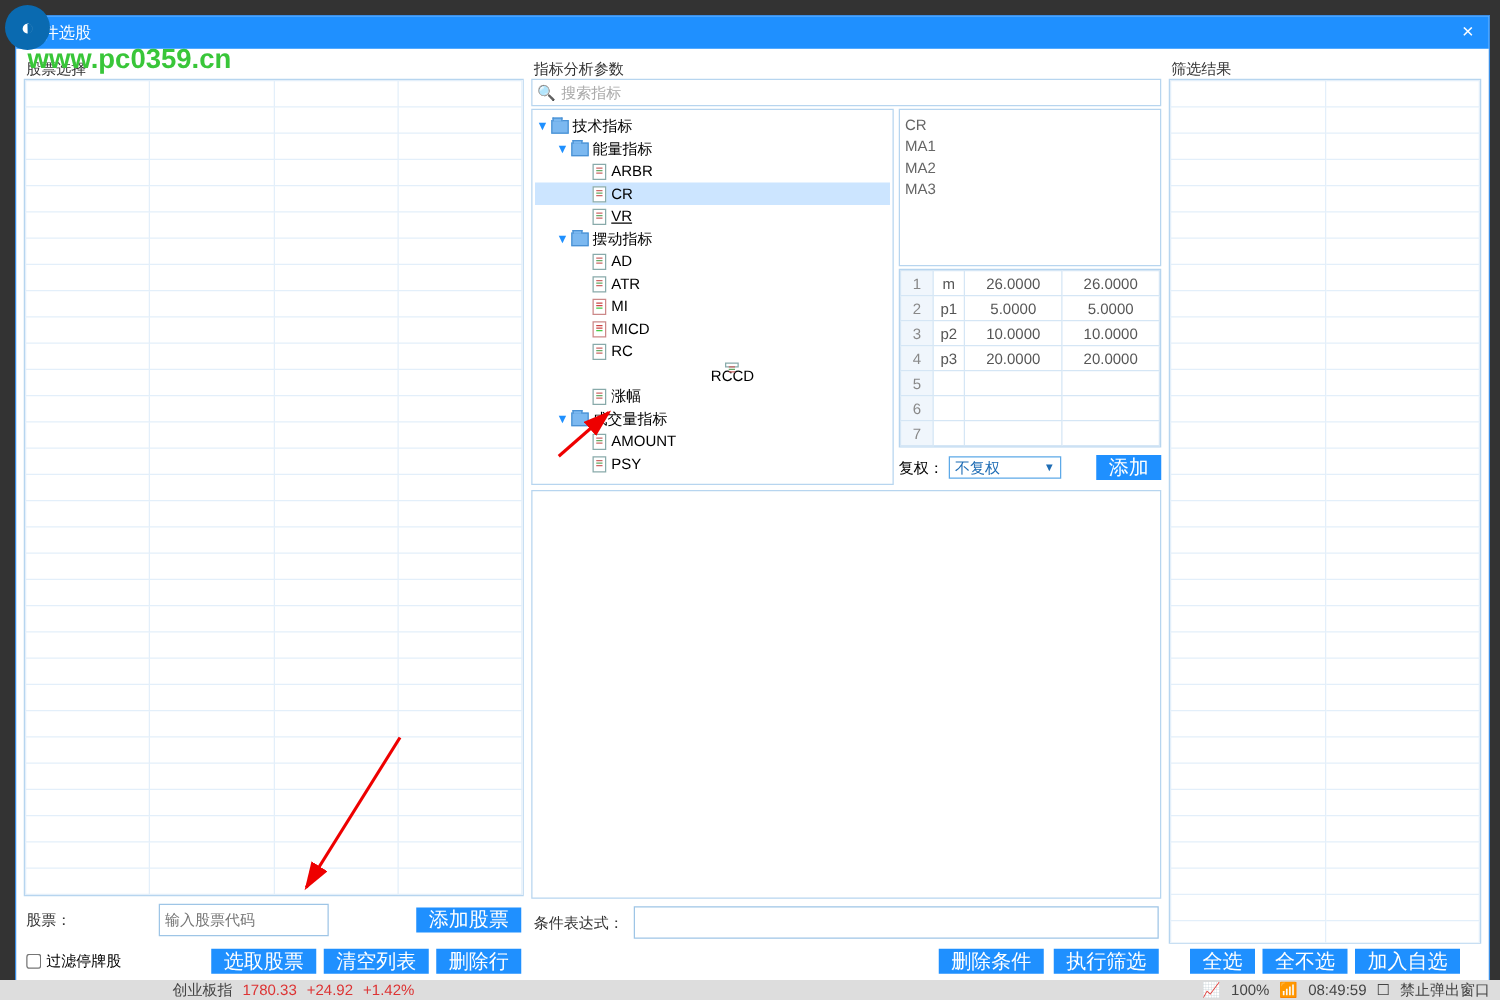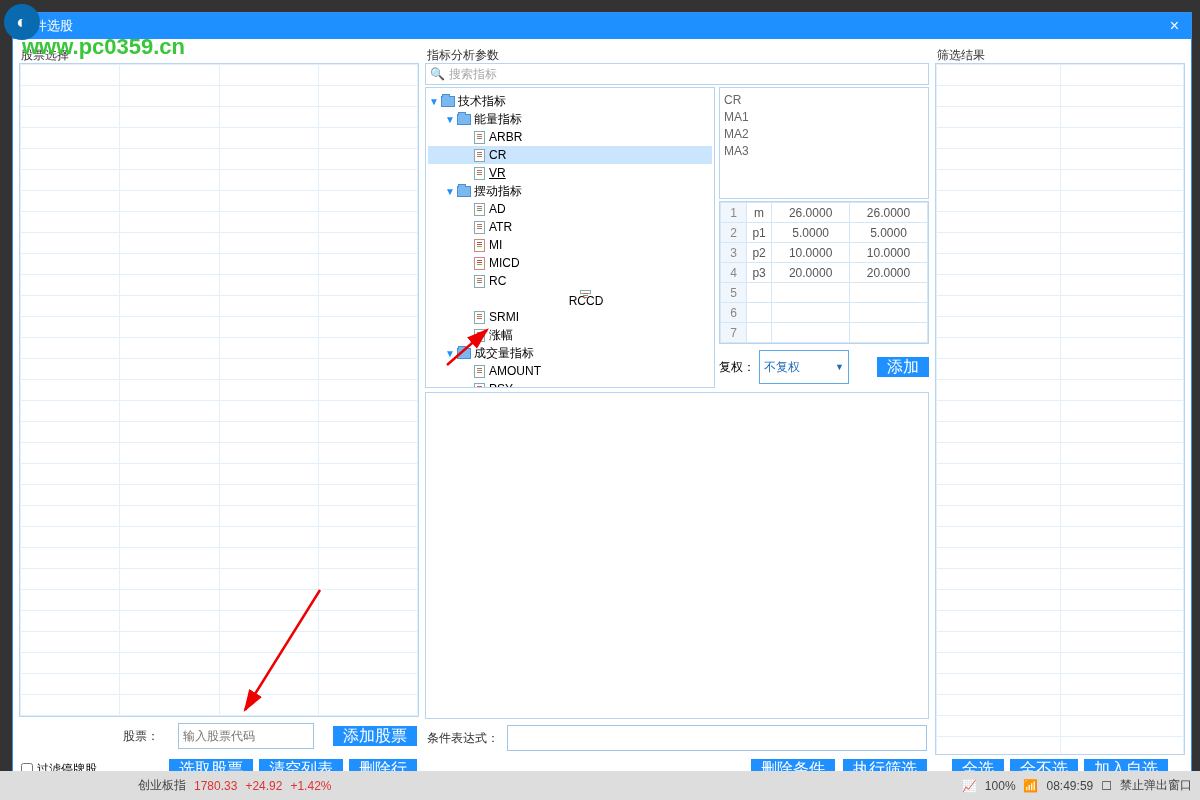--- a/index.html
+++ b/index.html
@@ -14,21 +14,21 @@
 .body{flex:1;display:flex;gap:6px;padding:6px;min-height:0}
 .panel{display:flex;flex-direction:column;border:0;min-height:0}
 .panel.left{width:400px}
 .panel.mid{flex:1}
 .panel.right{width:250px}
 .panel-title{color:#333;padding:2px 0 4px 2px;height:18px}
 .frame{flex:1;border:1px solid #b7d5ef;display:flex;flex-direction:column;min-height:0}
 .grid{flex:1;background:#fff;overflow:hidden}
 .grid table{width:100%;border-collapse:collapse}
 .grid td{border:1px solid #e3effa;height:21px}
-.left-middle{display:flex;align-items:center;gap:19px;padding:6px 2px;justify-content:flex-end}
+.left-middle{display:flex;align-items:center;gap:19px;padding:6px 2px;justify-content:space-between}
 .left-middle label{color:#333}
 .textinput{border:1px solid #9ec5e6;height:20px;padding:12px 4px;width:136px;color:#999}
 .btn{background:#1f90ff;color:#fff;border:none;height:20px;padding:0 10px;cursor:pointer;font-size:16px}
 .left-bottom{display:flex;align-items:center;gap:8px;padding:4px 2px;justify-content:space-between}
 .checkbox{display:flex;align-items:center;gap:4px}
 .checkbox input{width:12px;height:12px;border:1px solid #1f90ff}
 .btnrow{display:flex;gap:6px}
 .mid-top{flex:1;display:flex;flex-direction:column;min-height:0;max-height:350px}
 .search{border:1px solid #b7d5ef;height:22px;display:flex;align-items:center;padding:0 4px;color:#aaa;gap:4px}
 .search .mag{color:#bbb}
@@ -44,29 +44,29 @@
 .doc.red{border-color:#c88}
 .doc.red:after{background:#c44;box-shadow:0 2px 0 #c44,0 4px 0 #4c4}
 .side{width:210px;display:flex;flex-direction:column;gap:2px}
 .listbox{border:1px solid #b7d5ef;height:152px;padding:4px;color:#666;line-height:17px}
 .paramtable{border:1px solid #b7d5ef;flex:0 0 auto}
 .paramtable table{width:100%;border-collapse:collapse}
 .paramtable td{border:1px solid #d5e6f5;height:20px;text-align:center;color:#555}
 .paramtable td.h{background:#f0f6fc}
 .paramtable td.rn{width:26px;color:#888}
 .siderow{display:flex;align-items:center;gap:6px;padding:4px 0;justify-content:space-between}
-.select{border:1px solid #5da9e8;height:34px;width:90px;padding:0 4px;color:#1f6db5;display:flex;align-items:center;justify-content:space-between}
+.select{border:1px solid #5da9e8;height:18px;width:90px;padding:0 4px;color:#1f6db5;display:flex;align-items:center;justify-content:space-between}
 .select .arr{color:#1f6db5;font-size:9px}
 .mid-grid{flex:1;border:1px solid #b7d5ef;margin-top:4px;overflow:hidden}
 .mid-bottom{display:flex;align-items:center;gap:8px;padding:6px 2px}
 .expr-label{color:#333}
 .expr-box{flex:1;border:1px solid #9ec5e6;height:26px}
 .mid-buttons{display:flex;gap:8px;padding:2px 2px 4px 2px;justify-content:flex-end}
 .right-buttons{display:flex;gap:6px;padding:4px 2px;justify-content:center}
-.statusbar{position:absolute;bottom:0;left:0;right:0;height:29px;background:#ddd;display:flex;align-items:center;font-size:11px;padding:0 8px;gap:8px;color:#444}
+.statusbar{position:absolute;bottom:0;left:0;right:0;height:16px;background:#ddd;display:flex;align-items:center;font-size:11px;padding:0 8px;gap:8px;color:#444}
 .statusbar .red{color:#d33}
 .arrow{position:absolute;pointer-events:none;z-index:50}
 </style>
 </head>
 <body>
 
 <div class="backdrop"></div>
 <div class="logo">◐</div>
 <div class="watermark">www.pc0359.cn</div>
 
@@ -352,25 +352,20 @@
               </div>
               <div class="tree-item" style="padding-left: 32px;">
                 <span class="caret"></span>
                 <span class="doc"></span>
                 <span>RC</span>
               </div>
               <div class="tree-item" style="padding-left: 32px; flex-direction: column;">
                 <span class="caret"></span>
                 <span class="doc"></span>
                 <span>RCCD</span>
-              </div>
-              <div class="tree-item" style="padding-left: 32px;">
-                <span class="caret"></span>
-                <span class="doc"></span>
-                <span>SRMI</span>
               </div>
               <div class="tree-item" style="padding-left: 32px;">
                 <span class="caret"></span>
                 <span class="doc"></span>
                 <span>涨幅</span>
               </div>
               <div class="tree-item" style="padding-left: 16px;">
                 <span class="caret">▼</span>
                 <span class="folder"></span>
                 <span>成交量指标</span>

